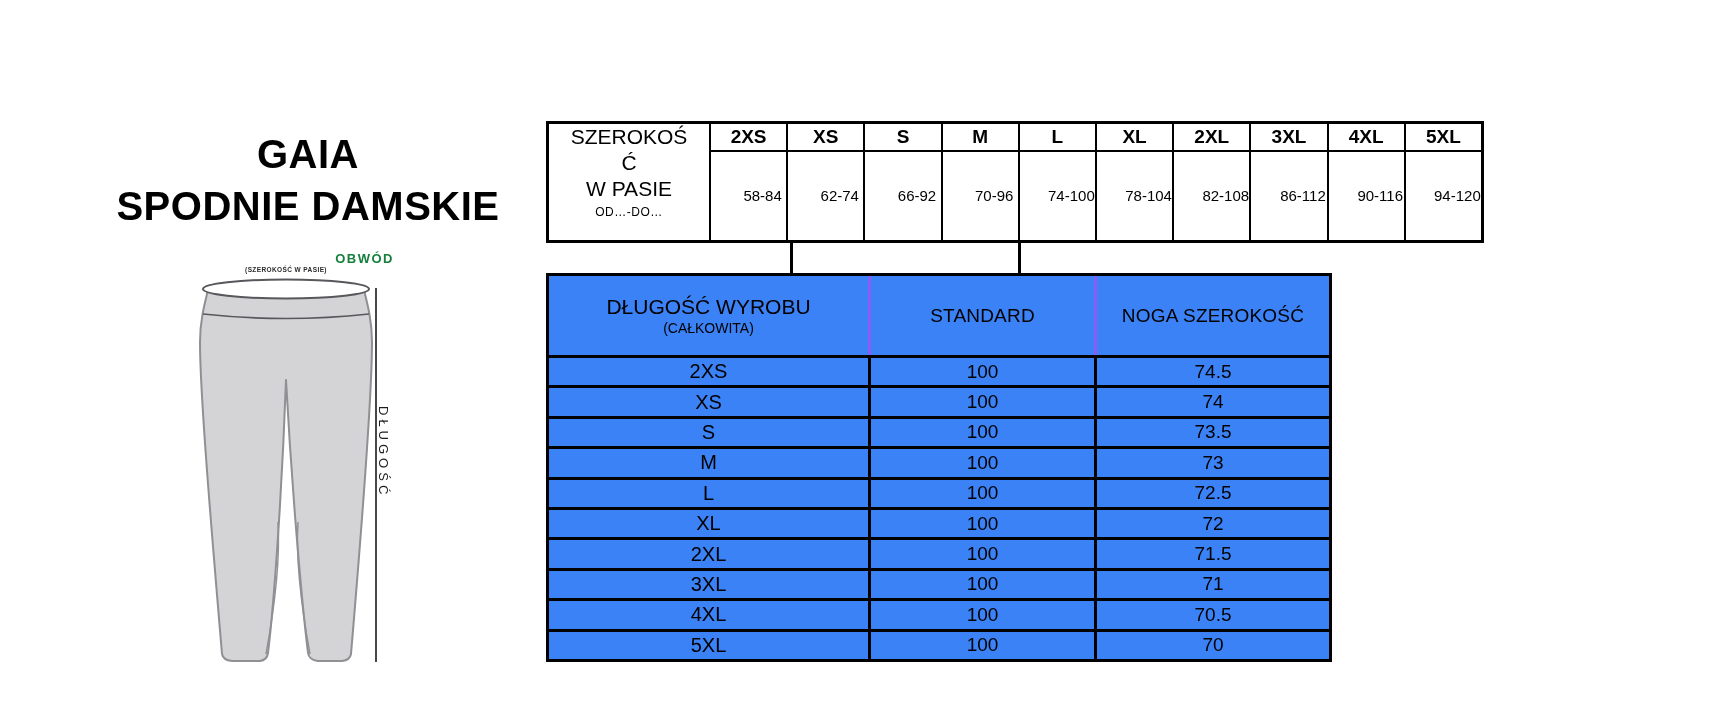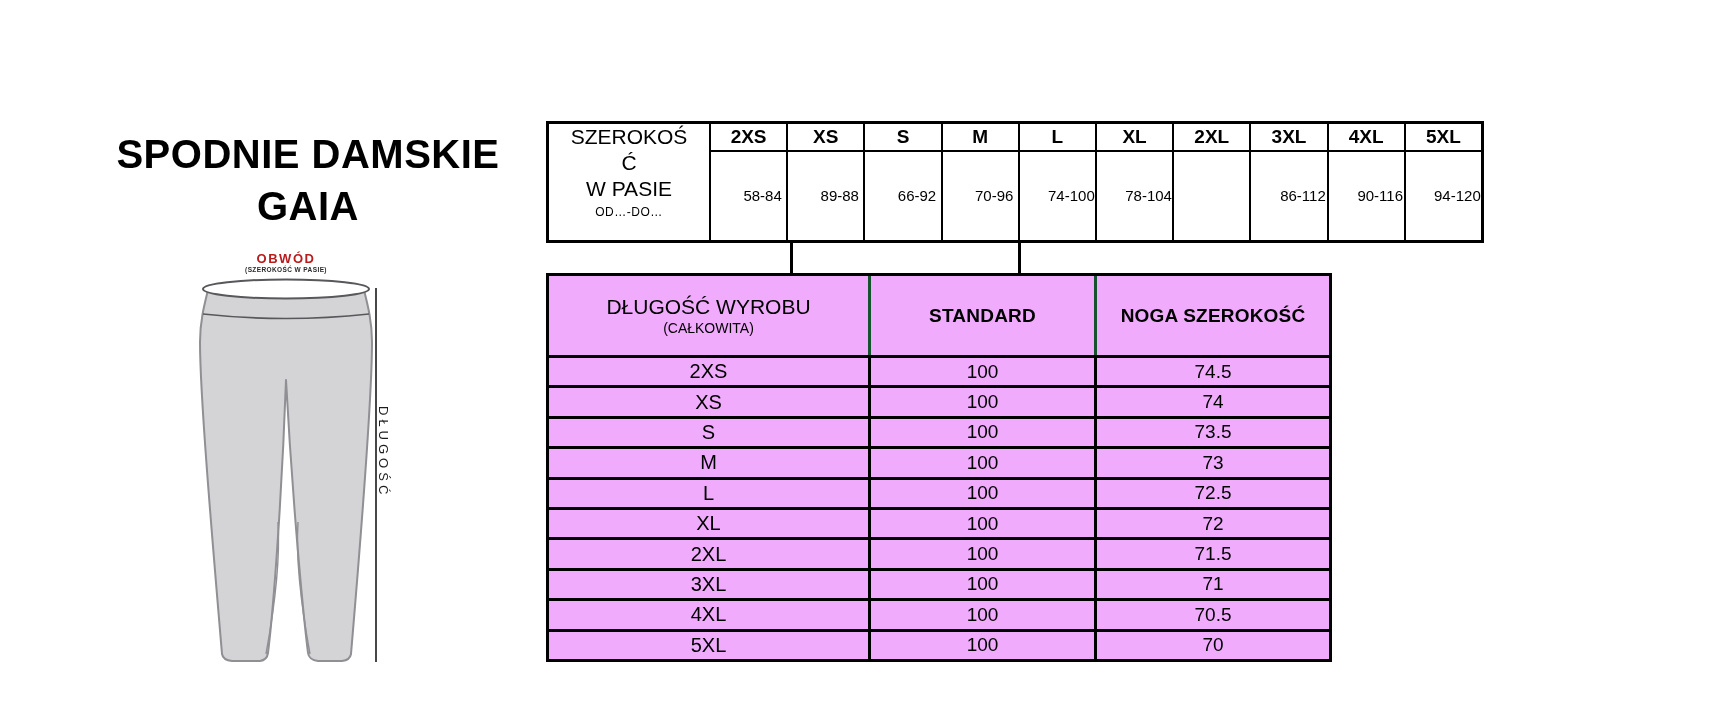--- a/index.html
+++ b/index.html
@@ -3,22 +3,22 @@
 <meta charset="utf-8">
 <style>
   * { margin:0; padding:0; box-sizing:content-box; }
   html,body { width:1724px; height:716px; background:#ffffff; overflow:hidden; }
   body { position:relative; font-family:"Liberation Sans", sans-serif; color:#000; }
 
   .title { position:absolute; left:93px; top:128px; width:430px; text-align:center;
            font-size:40px; font-weight:bold; line-height:52px; letter-spacing:0.5px; }
 
   
-  .obwod-label { position:absolute; left:178px; top:251px; width:216px; text-align:center;
-                 font-size:13px; font-weight:bold; letter-spacing:1.5px; color:#b91c1c; }
+  .obwod-label { position:absolute; left:178px; top:251px; width:216px; text-align:right;
+                 font-size:13px; font-weight:bold; letter-spacing:1.5px; color:#15803d; }
   .obwod-sub   { position:absolute; left:178px; top:266px; width:216px; text-align:center;
                  font-size:6.5px; font-weight:bold; letter-spacing:0.4px; color:#2a2a2a; }
   .pants-svg   { position:absolute; left:178px; top:274px; width:216px; height:392px; }
   .dlugosc-label { position:absolute; left:391px; top:406px; font-size:13px; letter-spacing:4px;
                    color:#1c1c1c; transform:rotate(90deg); transform-origin:0 0; white-space:nowrap; }
 
   
   .wtable { position:absolute; left:546px; top:121px; width:938px; height:122px;
             border:3px solid #000; box-sizing:border-box; display:flex; background:#fff; }
   .wt-head { flex:0 0 160px; display:flex; flex-direction:column; justify-content:flex-start;
@@ -30,39 +30,39 @@
              justify-content:center; font-weight:bold; font-size:19px; }
   .wt-range{ flex:1; display:flex; align-items:center; justify-content:center; font-size:15px;padding-left:28px; }
 
   
   .connector { position:absolute; top:243px; width:3px; height:31px; background:#000; }
   .connector.c1 { left:790px; }
   .connector.c2 { left:1018px; }
 
   
   .ltable { position:absolute; left:546px; top:273px; width:786px; border:3px solid #000;
-            box-sizing:border-box; background:#f0abfc; }
+            box-sizing:border-box; background:#3b82f6; }
   .lt-header { display:grid; grid-template-columns:319px 226px 1fr; height:79px; }
   .lt-h1 { display:flex; flex-direction:column; justify-content:center; align-items:center;
            font-size:21px; line-height:24px; }
   .lt-h1-sub { font-size:14px; line-height:18px; }
-  .lt-h2, .lt-h3 { border-left:3px solid #14532d; display:flex; align-items:center;
-                   justify-content:center; font-weight:bold; font-size:19px; letter-spacing:0.2px; }
+  .lt-h2, .lt-h3 { border-left:3px solid #8b5cf6; display:flex; align-items:center;
+                   justify-content:center; font-weight:normal; font-size:19px; letter-spacing:0.2px; }
   .lt-row { display:grid; grid-template-columns:319px 226px 1fr; height:27.4px;
             border-top:3px solid #000; }
   .lt-c   { display:flex; align-items:center; justify-content:center; }
   .lt-c1  { font-size:20px; }
   .lt-c2, .lt-c3 { border-left:3px solid #000; font-size:19px; }
 </style>
 </head>
 <body>
 
 <div class="title">
+  <div>GAIA</div>
   <div>SPODNIE DAMSKIE</div>
-  <div>GAIA</div>
 </div>
 
 <div class="obwod-label">OBWÓD</div>
 <div class="obwod-sub">(SZEROKOŚĆ W PASIE)</div>
 
 <svg class="pants-svg" viewBox="0 0 216 392" xmlns="http://www.w3.org/2000/svg">
   <path d="M 30 16
            C 26 32, 22 48, 22 68
            C 22 122, 34 262, 44 380
            Q 45 386, 54 387
@@ -93,21 +93,21 @@
     <div class="wt-head-small">OD…-DO…</div>
   </div>
   <div class="wt-cols" id="wt-cols">
   <div class="wt-col">
     <div class="wt-size">2XS</div>
     <div class="wt-range">58-84</div>
   </div>
 
   <div class="wt-col">
     <div class="wt-size">XS</div>
-    <div class="wt-range">89-88</div>
+    <div class="wt-range">62-74</div>
   </div>
 
   <div class="wt-col">
     <div class="wt-size">S</div>
     <div class="wt-range">66-92</div>
   </div>
 
   <div class="wt-col">
     <div class="wt-size">M</div>
     <div class="wt-range">70-96</div>
@@ -118,20 +118,21 @@
     <div class="wt-range">74-100</div>
   </div>
 
   <div class="wt-col">
     <div class="wt-size">XL</div>
     <div class="wt-range">78-104</div>
   </div>
 
   <div class="wt-col">
     <div class="wt-size">2XL</div>
+    <div class="wt-range">82-108</div>
   </div>
 
   <div class="wt-col">
     <div class="wt-size">3XL</div>
     <div class="wt-range">86-112</div>
   </div>
 
   <div class="wt-col">
     <div class="wt-size">4XL</div>
     <div class="wt-range">90-116</div>

